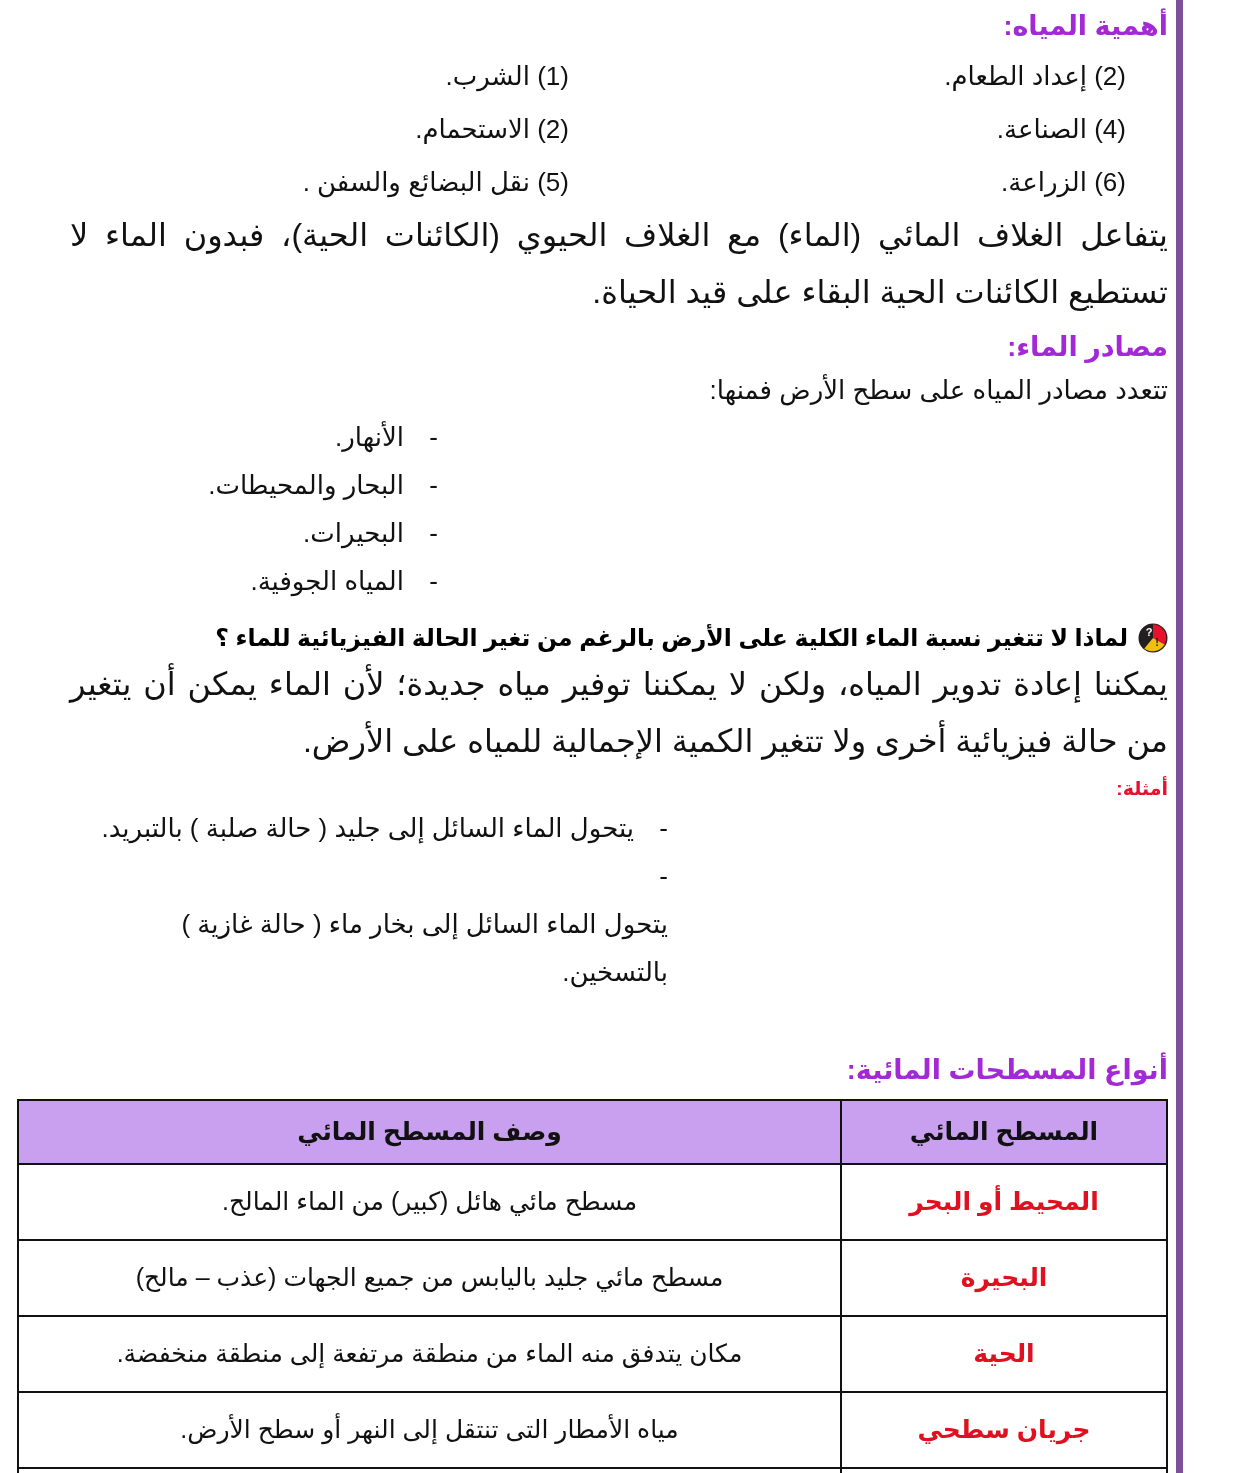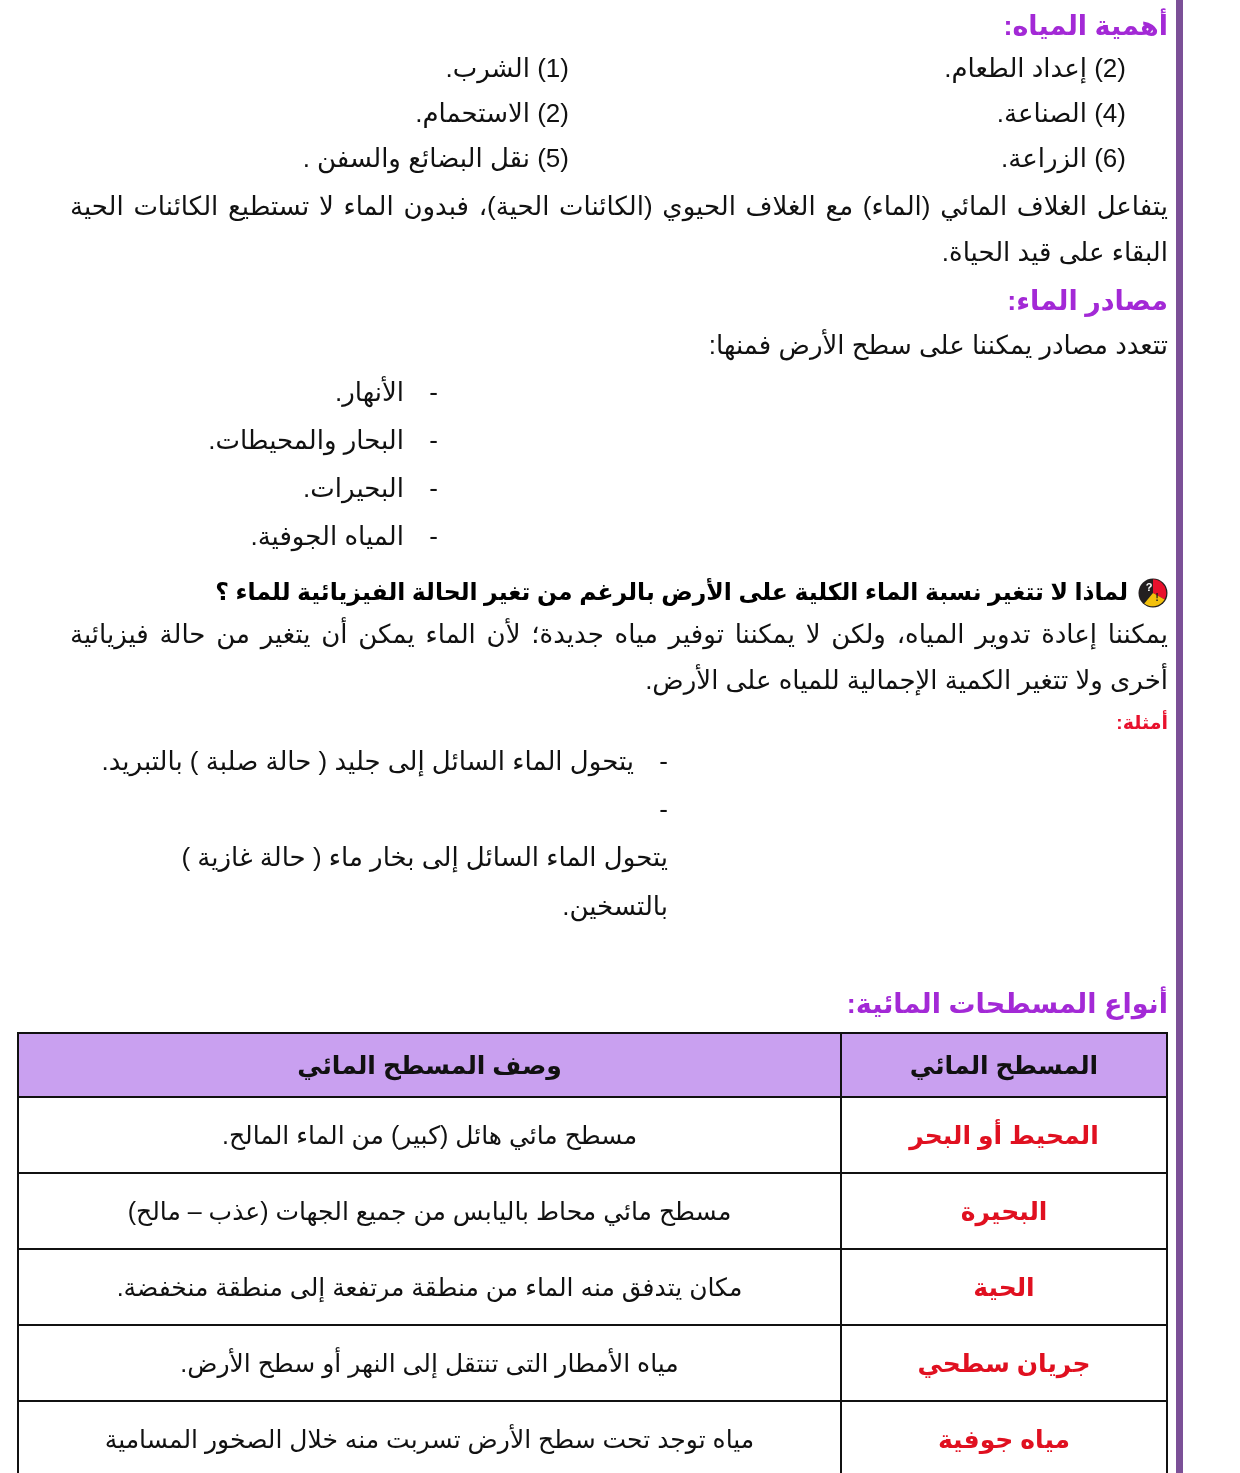--- a/index.html
+++ b/index.html
@@ -67,33 +67,34 @@
     display: grid;
     grid-template-columns: 1fr 1fr;
     column-gap: 0px;
     row-gap: 0px;
     margin: 2px 0 0 0;
   }
   .num-cell {
     font-size: 26px;
     line-height: 1.72;
     white-space: nowrap;
+    margin-top: 8px;
   }
   .num-cell.col-right {
     text-align: right;
     padding-right: 50px;
   }
   .num-cell.col-left {
     text-align: right;
     padding-right: 42px;
   }
 
   
   .para {
-    font-size: 26px;
+    font-size: 32px;
     line-height: 1.78;
     text-align: justify;
     text-align-last: right;
     margin: 2px 0 0 0;
   }
   .para-indent {
     font-size: 26px;
     line-height: 1.78;
     text-align: right;
     margin: 2px 0 0 0;
@@ -211,21 +212,21 @@
       <div class="num-cell col-right">(2) الاستحمام.</div>
 
       <div class="num-cell col-left">(6) الزراعة.</div>
       <div class="num-cell col-right">(5) نقل البضائع والسفن .</div>
     </div>
 
     <div class="para">يتفاعل الغلاف المائي (الماء) مع الغلاف الحيوي (الكائنات الحية)، فبدون الماء لا تستطيع الكائنات الحية البقاء على قيد الحياة.</div>
 
     <div class="h-purple">مصادر الماء:</div>
 
-    <div class="para-indent">تتعدد مصادر يمكننا على سطح الأرض فمنها:</div>
+    <div class="para-indent">تتعدد مصادر المياه على سطح الأرض فمنها:</div>
 
     <ul class="dash-list sources">
       <li><span class="dash">-</span><span class="txt">الأنهار.</span></li>
       <li><span class="dash">-</span><span class="txt">البحار والمحيطات.</span></li>
       <li><span class="dash">-</span><span class="txt">البحيرات.</span></li>
       <li><span class="dash">-</span><span class="txt">المياه الجوفية.</span></li>
     </ul>
 
     <div class="question-row">
       <span class="q-icon">
@@ -259,21 +260,21 @@
             <th class="col-desc">وصف المسطح المائي</th>
           </tr>
         </thead>
         <tbody>
           <tr>
             <td class="name-cell">المحيط أو البحر</td>
             <td class="desc-cell">مسطح مائي هائل (كبير) من الماء المالح.</td>
           </tr>
           <tr>
             <td class="name-cell">البحيرة</td>
-            <td class="desc-cell">مسطح مائي محاط باليابس من جميع الجهات (عذب – مالح)</td>
+            <td class="desc-cell">مسطح مائي جليد باليابس من جميع الجهات (عذب – مالح)</td>
           </tr>
           <tr>
             <td class="name-cell">الحية</td>
             <td class="desc-cell">مكان يتدفق منه الماء من منطقة مرتفعة إلى منطقة منخفضة.</td>
           </tr>
           <tr>
             <td class="name-cell">جريان سطحي</td>
             <td class="desc-cell">مياه الأمطار التى تنتقل إلى النهر أو سطح الأرض.</td>
           </tr>
           <tr>

